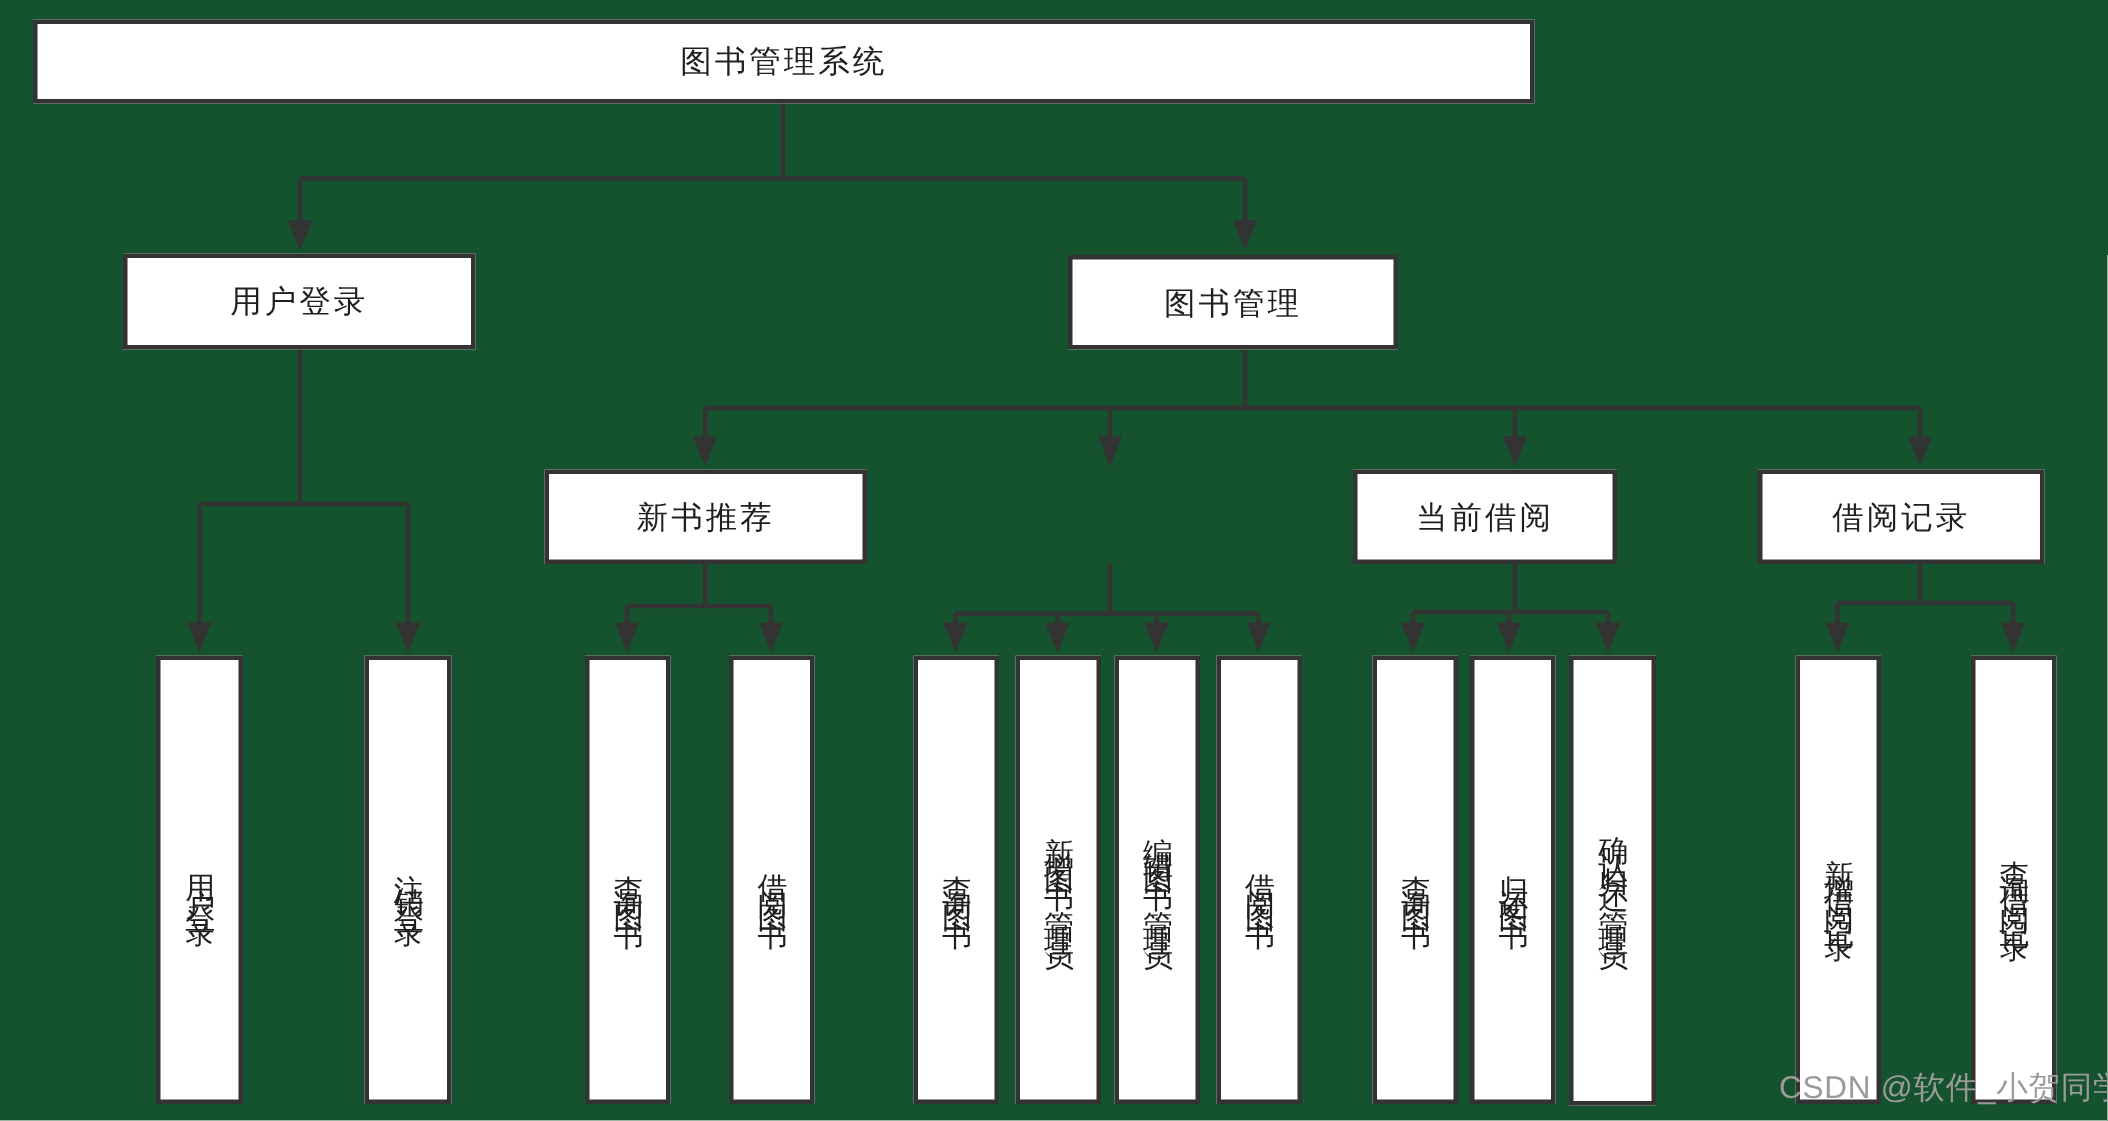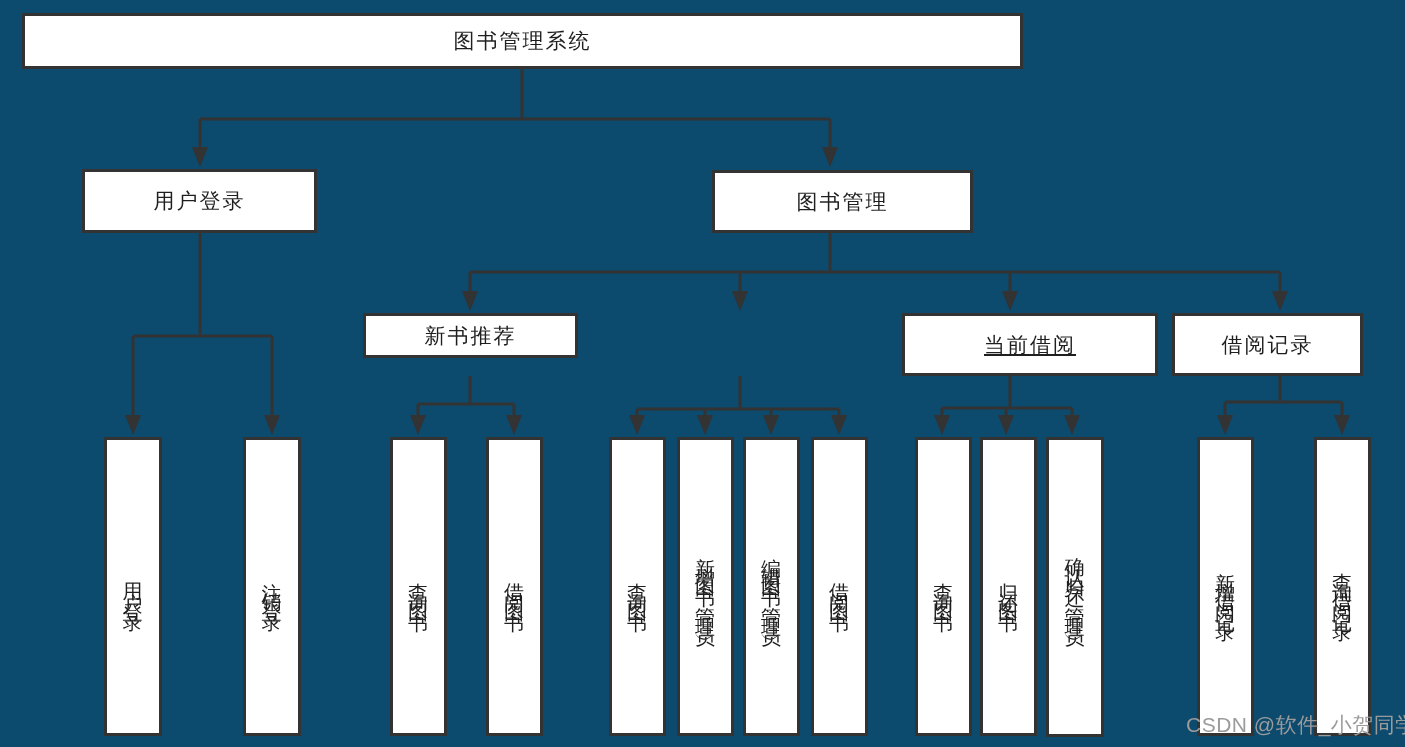--- a/index.html
+++ b/index.html
@@ -5,21 +5,21 @@
   html, body {
     margin: 0;
     padding: 0;
     background: #ffffff;
     font-family: "Liberation Sans", sans-serif;
   }
   .canvas {
     position: relative;
     width: 1405px;
     height: 747px;
-    background: #0c4a6e;
+    background: #14532d;
     overflow: hidden;
   }
   .wires {
     position: absolute;
     left: 0;
     top: 0;
     z-index: 0;
   }
   .box {
     position: absolute;
@@ -100,28 +100,28 @@
     </g>
   </svg>
 
   <div class="box hbox" style="left:22px; top:13px; width:1001px; height:56px;">
     <span>图书管理系统</span>
   </div>
 
   <div class="box hbox" style="left:82px; top:169px; width:235px; height:64px;">
     <span>用户登录</span>
   </div>
-  <div class="box hbox" style="left:712px; top:170px; width:261px; height:63px;">
+  <div class="box hbox" style="left:712px; top:170px; width:220px; height:63px;">
     <span>图书管理</span>
   </div>
 
-  <div class="box hbox" style="left:363px; top:313px; width:215px; height:45px;">
+  <div class="box hbox" style="left:363px; top:313px; width:215px; height:63px;">
     <span>新书推荐</span>
   </div>
-  <div class="box hbox" style="left:902px; top:313px; width:256px; height:63px;text-decoration:underline;">
+  <div class="box hbox" style="left:902px; top:313px; width:176px; height:63px;">
     <span>当前借阅</span>
   </div>
   <div class="box hbox" style="left:1172px; top:313px; width:191px; height:63px;">
     <span>借阅记录</span>
   </div>
 
   <div class="box leaf" style="left:104px; top:437px; width:58px; height:299px;">
     <span>用户登录</span>
   </div>
   <div class="box leaf" style="left:243px; top:437px; width:58px; height:299px;">

